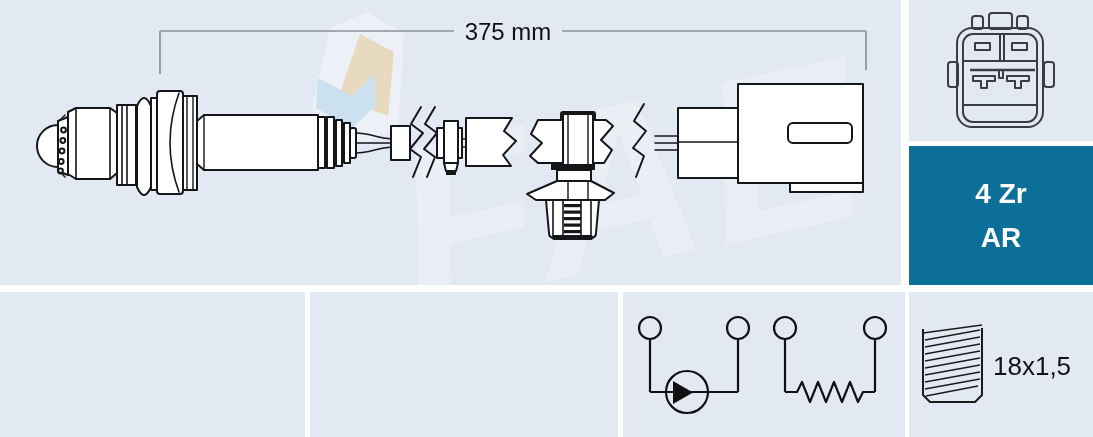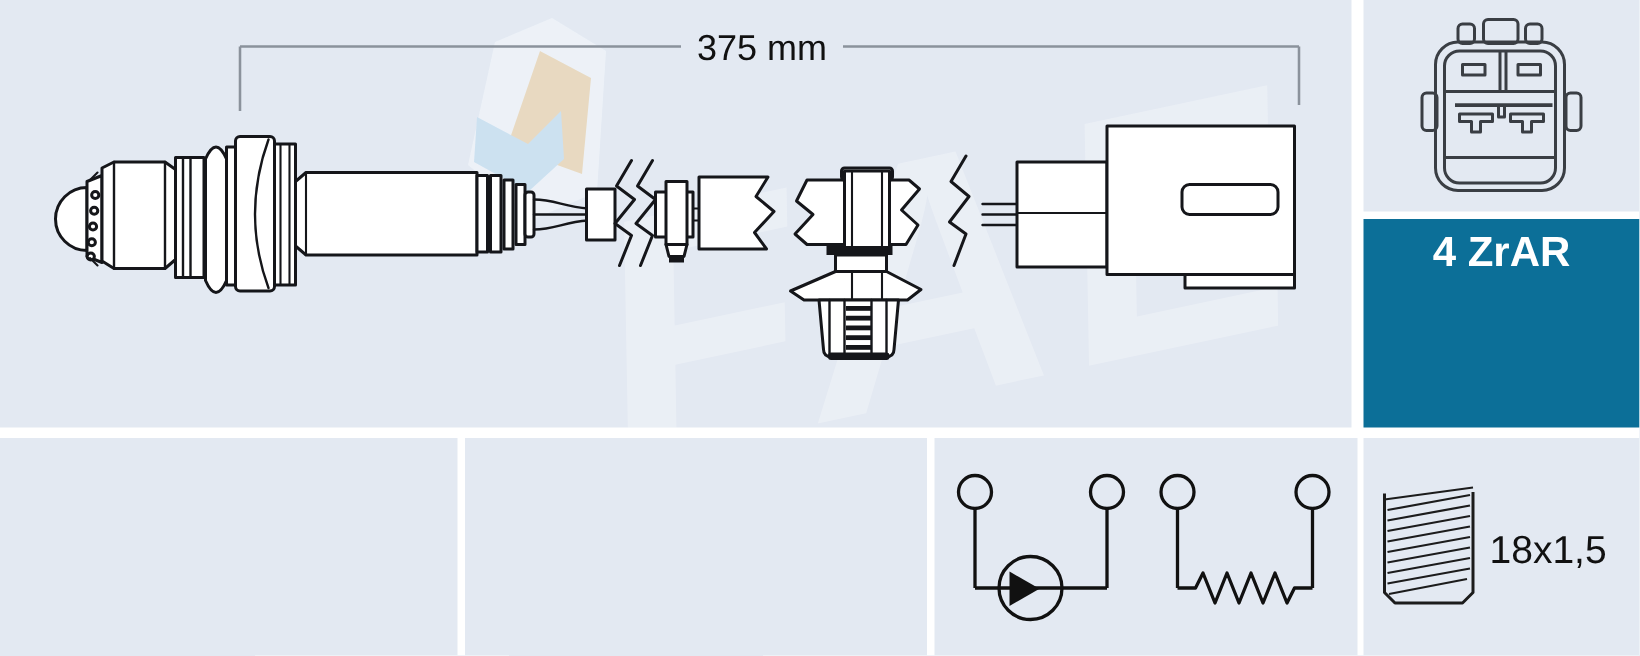--- a/index.html
+++ b/index.html
@@ -5,21 +5,21 @@
   html,body{margin:0;padding:0;}
   body{
     width:1093px;height:437px;position:relative;background:#ffffff;
     font-family:"Liberation Sans", sans-serif;overflow:hidden;
   }
   .panel{position:absolute;background:#e3e9f2;overflow:hidden;}
   .panel-main{left:0;top:0;width:901px;height:285px;}
   .panel-conn{left:909px;top:0;width:184px;height:141px;}
   .panel-code{
     left:909px;top:146px;width:184px;height:139px;background:#0c6f98;
-    display:flex;flex-direction:row;align-items:flex-start;justify-content:center;
+    display:flex;flex-direction:column;align-items:center;justify-content:center;
     color:#ffffff;font-weight:bold;font-size:28px;line-height:1.55;
   }
   .panel-b1{left:0;top:292px;width:305px;height:145px;}
   .panel-b2{left:310px;top:292px;width:308px;height:145px;}
   .panel-circ{left:623px;top:292px;width:282px;height:145px;}
   .panel-thread{left:909px;top:292px;width:184px;height:145px;}
   svg{display:block;}
   text{font-family:"Liberation Sans", sans-serif;}
 </style>
 </head>

